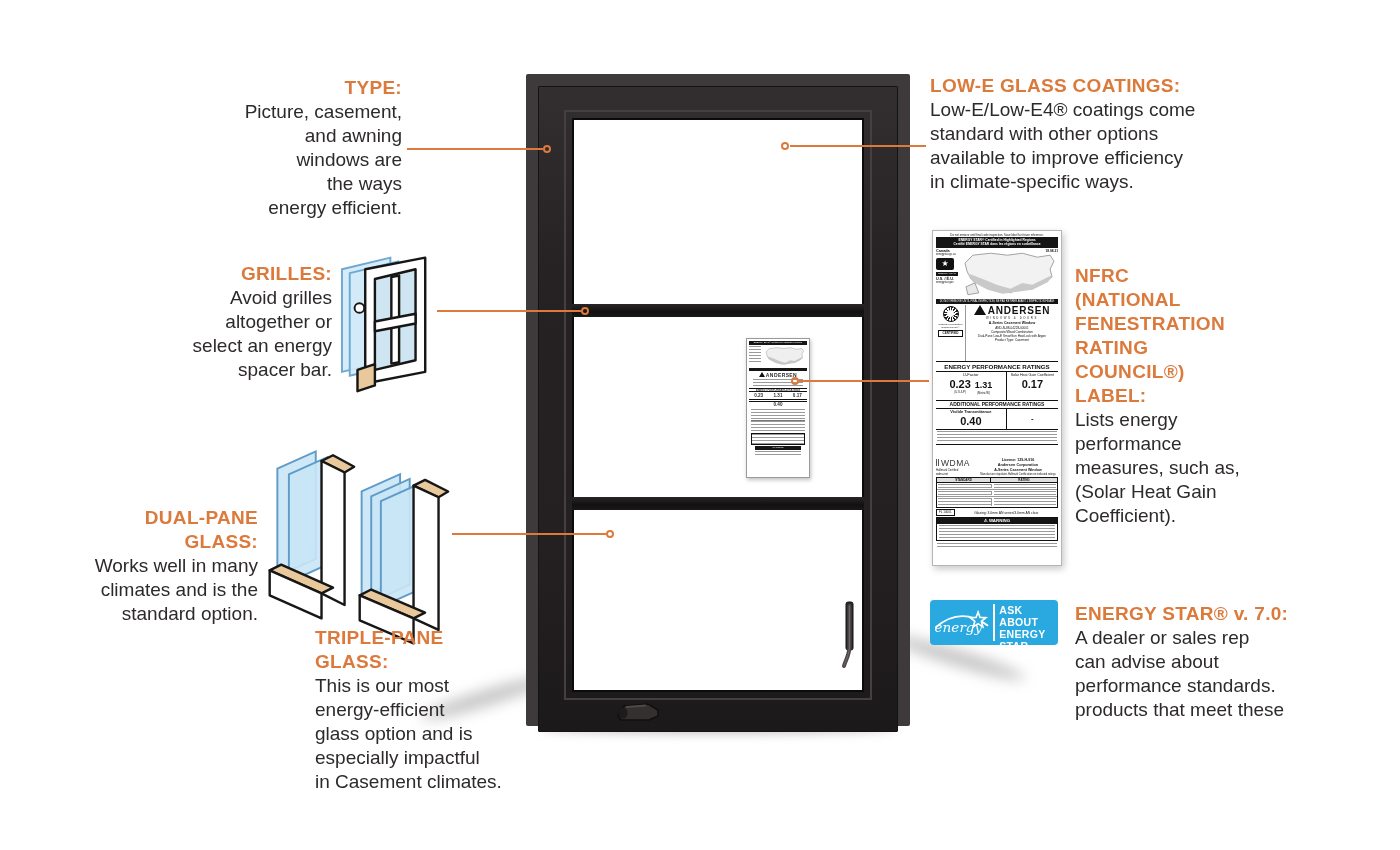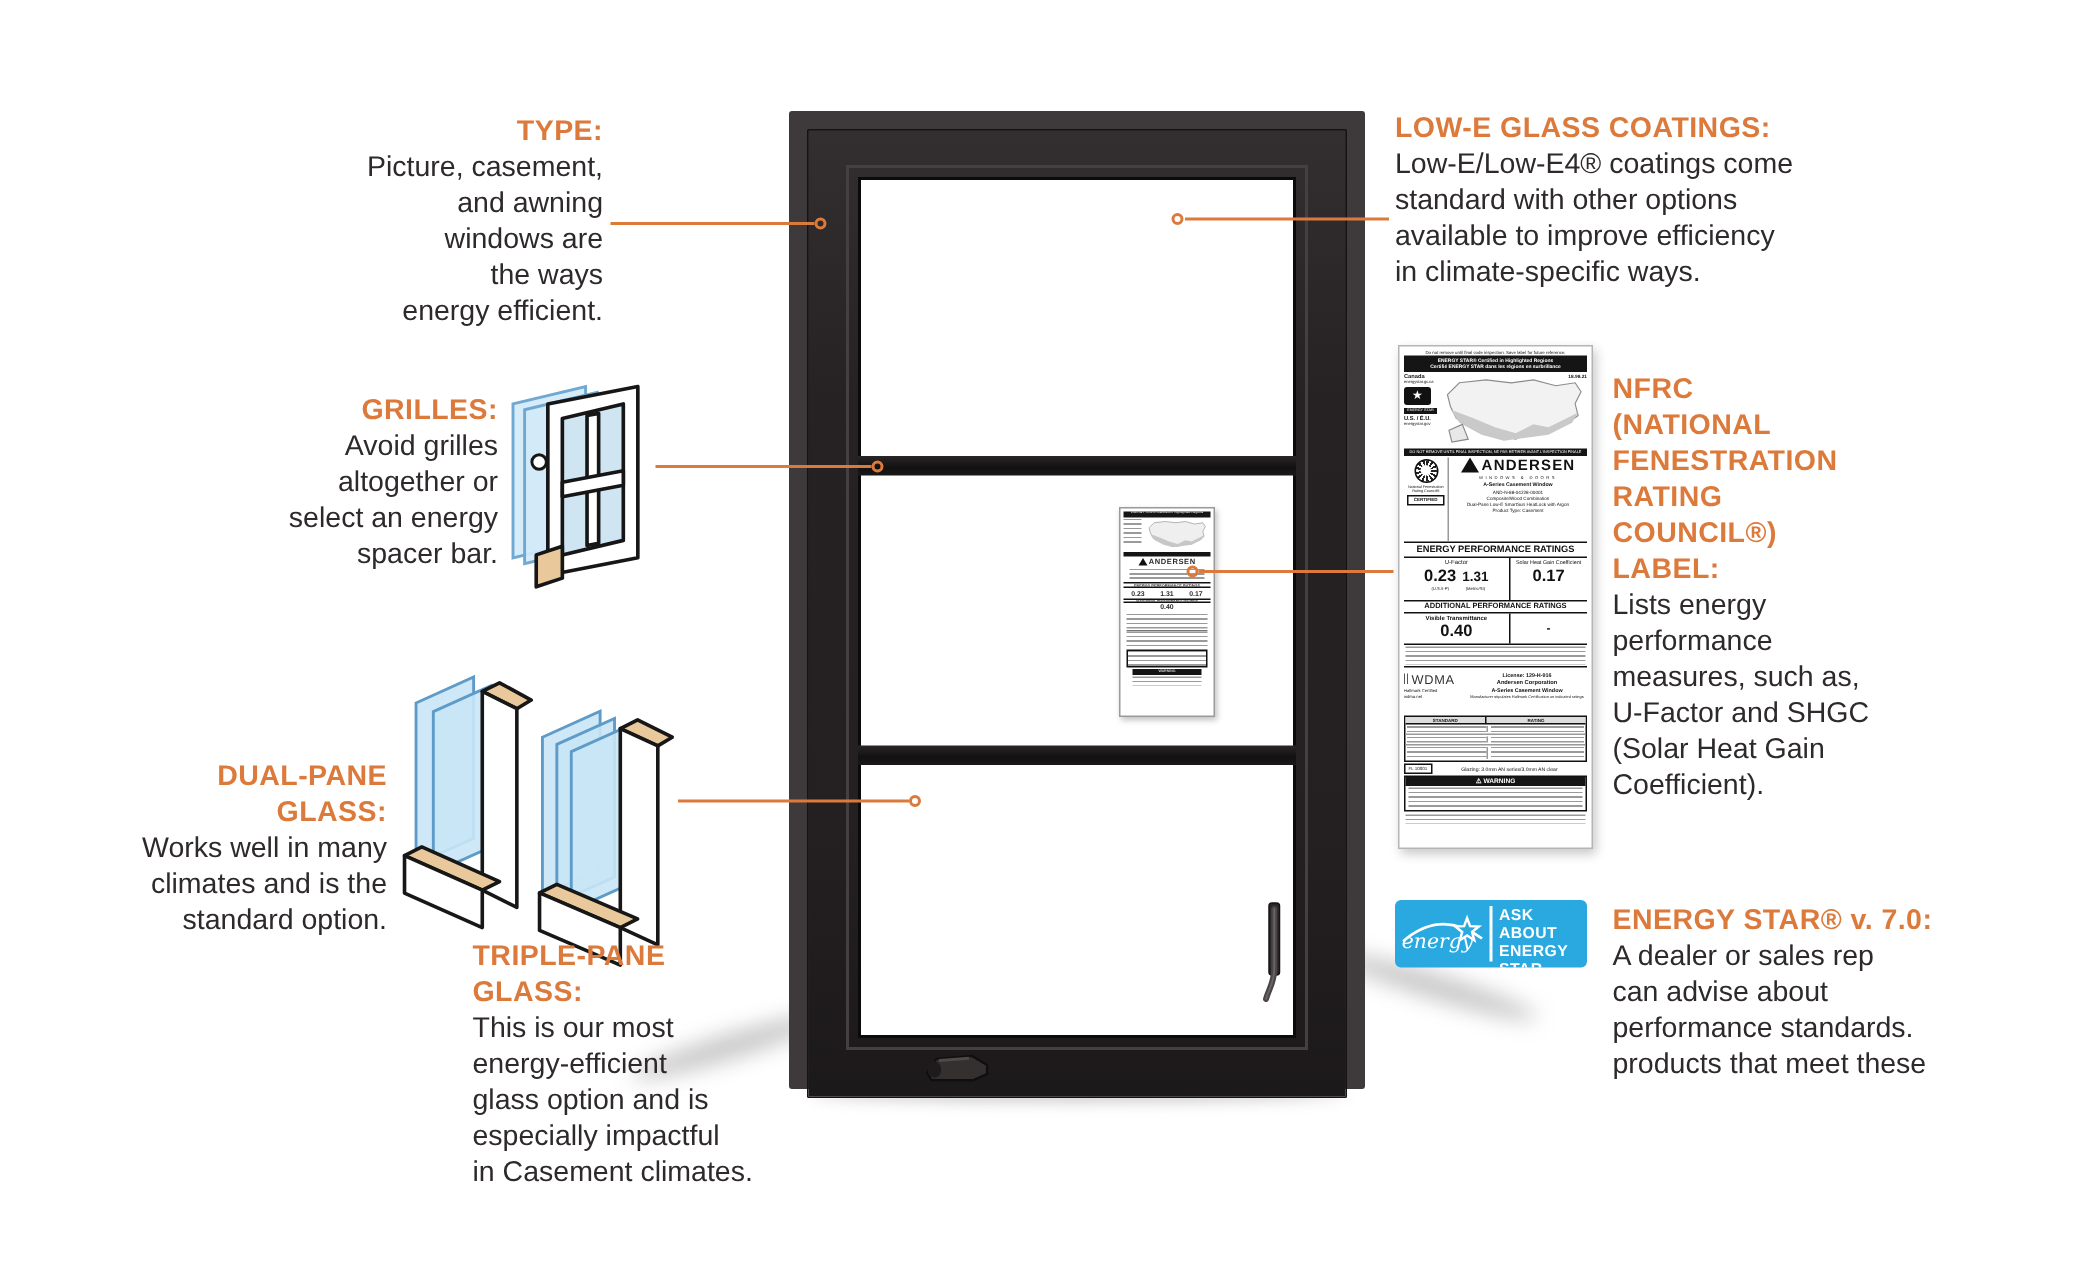--- a/index.html
+++ b/index.html
@@ -185,31 +185,30 @@
   </div>
 
   <div class="abs" style="left:930px;top:74px;width:290px">
     <div class="h">LOW-E GLASS COATINGS:</div>
     <div class="t">Low-E/Low-E4® coatings come</div>
     <div class="t">standard with other options</div>
     <div class="t">available to improve efficiency</div>
     <div class="t">in climate-specific ways.</div>
   </div>
 
-  <div class="abs" style="left:1075px;top:248px;width:230px">
+  <div class="abs" style="left:1075px;top:264px;width:230px">
     <div class="h">NFRC</div>
     <div class="h">(NATIONAL</div>
     <div class="h">FENESTRATION</div>
     <div class="h">RATING</div>
     <div class="h">COUNCIL®)</div>
     <div class="h">LABEL:</div>
     <div class="t">Lists energy</div>
     <div class="t">performance</div>
     <div class="t">measures, such as,</div>
-    <div class="t">U-Factor and SHGC</div>
     <div class="t">(Solar Heat Gain</div>
     <div class="t">Coefficient).</div>
   </div>
 
   <div class="abs" style="left:1075px;top:602px;width:250px">
     <div class="h">ENERGY STAR® v. 7.0:</div>
     <div class="t">A dealer or sales rep</div>
     <div class="t">can advise about</div>
     <div class="t">performance standards.</div>
     <div class="t">products that meet these</div>
@@ -295,21 +294,21 @@
     </div>
     <div style="border-bottom:1.2px solid #111;font-size:5px;font-weight:700;text-align:center;line-height:7px">ADDITIONAL PERFORMANCE RATINGS</div>
     <div class="row" style="height:21px;border-bottom:0.8px solid #111">
       <div style="width:58%;border-right:0.8px solid #111;text-align:center">
         <div style="font-size:4px;font-weight:700;line-height:6px">Visible Transmittance</div>
         <div style="font-size:11px;font-weight:700">0.40</div>
       </div>
       <div style="flex:1;text-align:center;font-size:8px;font-weight:700;line-height:20px">-</div>
     </div>
     <div class="micro" style="height:12px;margin:1px 1px"></div>
-    <div class="row" style="height:32px;border-top:0.8px solid #111;padding-top:3px">
+    <div class="row" style="height:32px;border-top:0.8px solid #111;padding-top:13px">
       <div style="width:42px">
         <div style="display:flex;gap:1px;align-items:center">
           <span style="width:4px;height:7px;background:repeating-linear-gradient(90deg,#555 0 1px,#fff 1px 2px)"></span>
           <span style="font-size:8.5px;letter-spacing:.5px;color:#333">WDMA</span>
         </div>
         <div style="font-size:2.8px">Hallmark Certified</div>
         <div style="font-size:2.8px">wdma.net</div>
       </div>
       <div style="flex:1;text-align:center">
         <div style="font-size:3.6px;font-weight:700;line-height:5px">License: 129-H-916</div>

